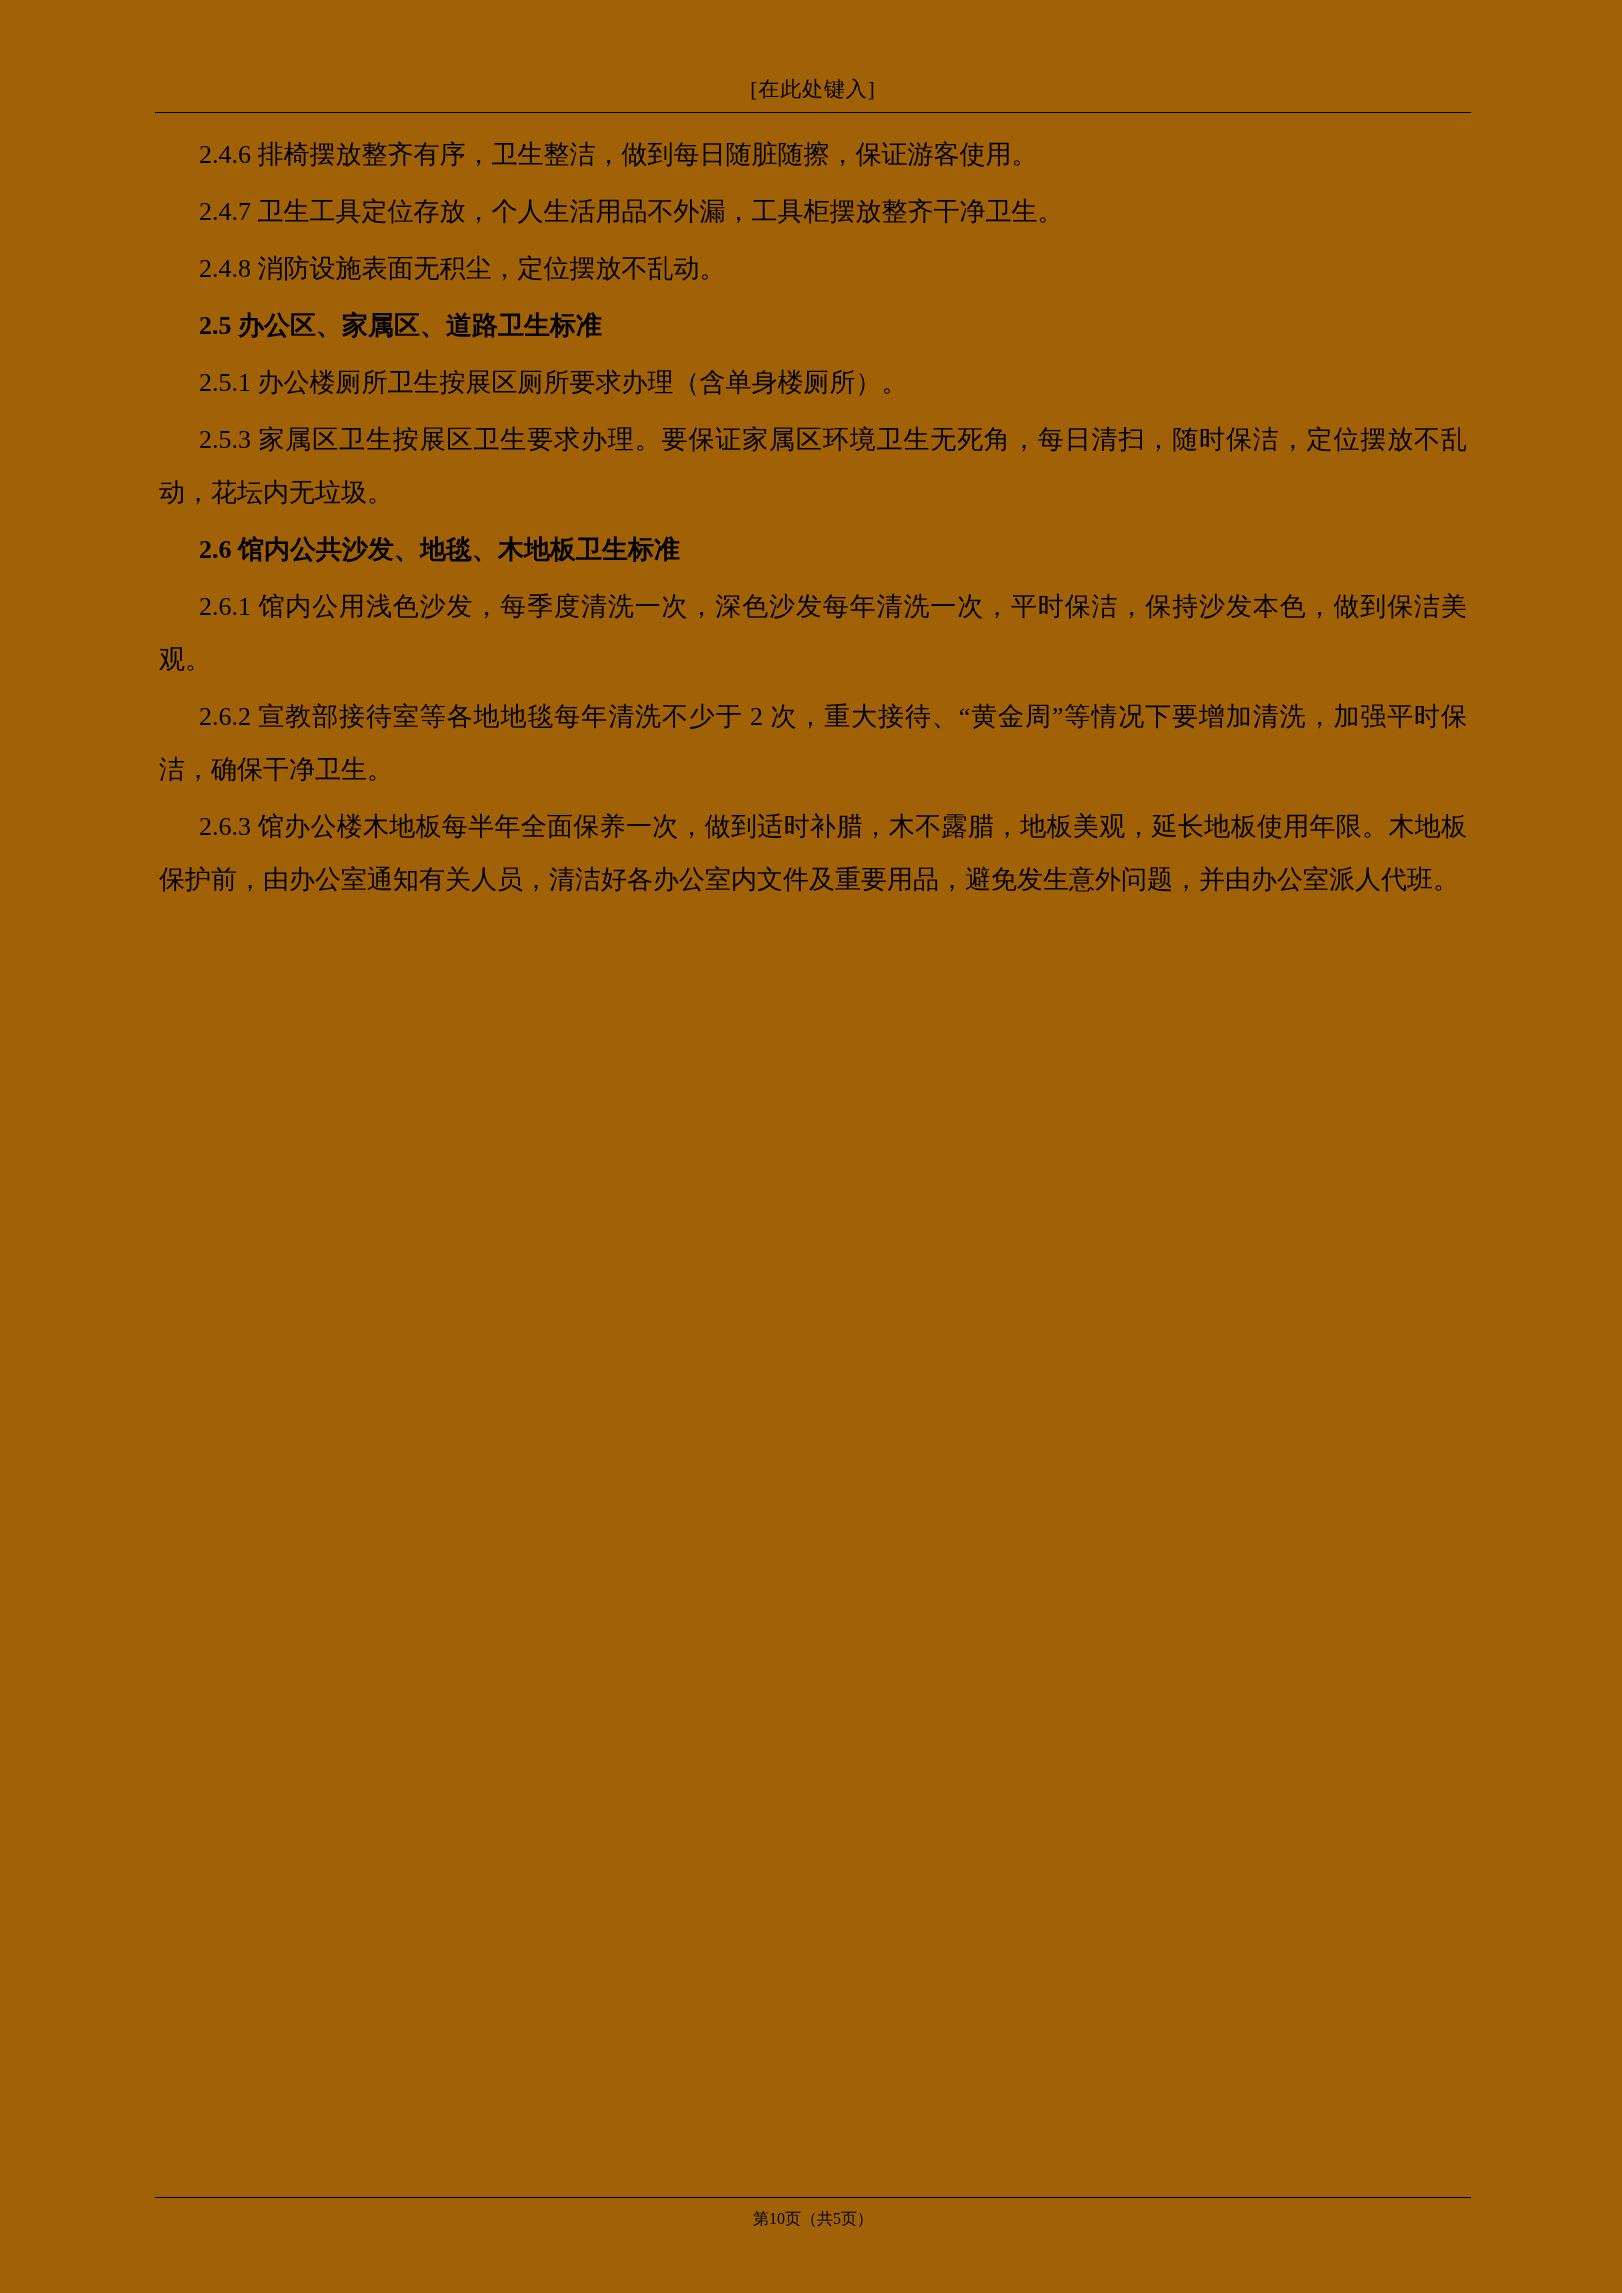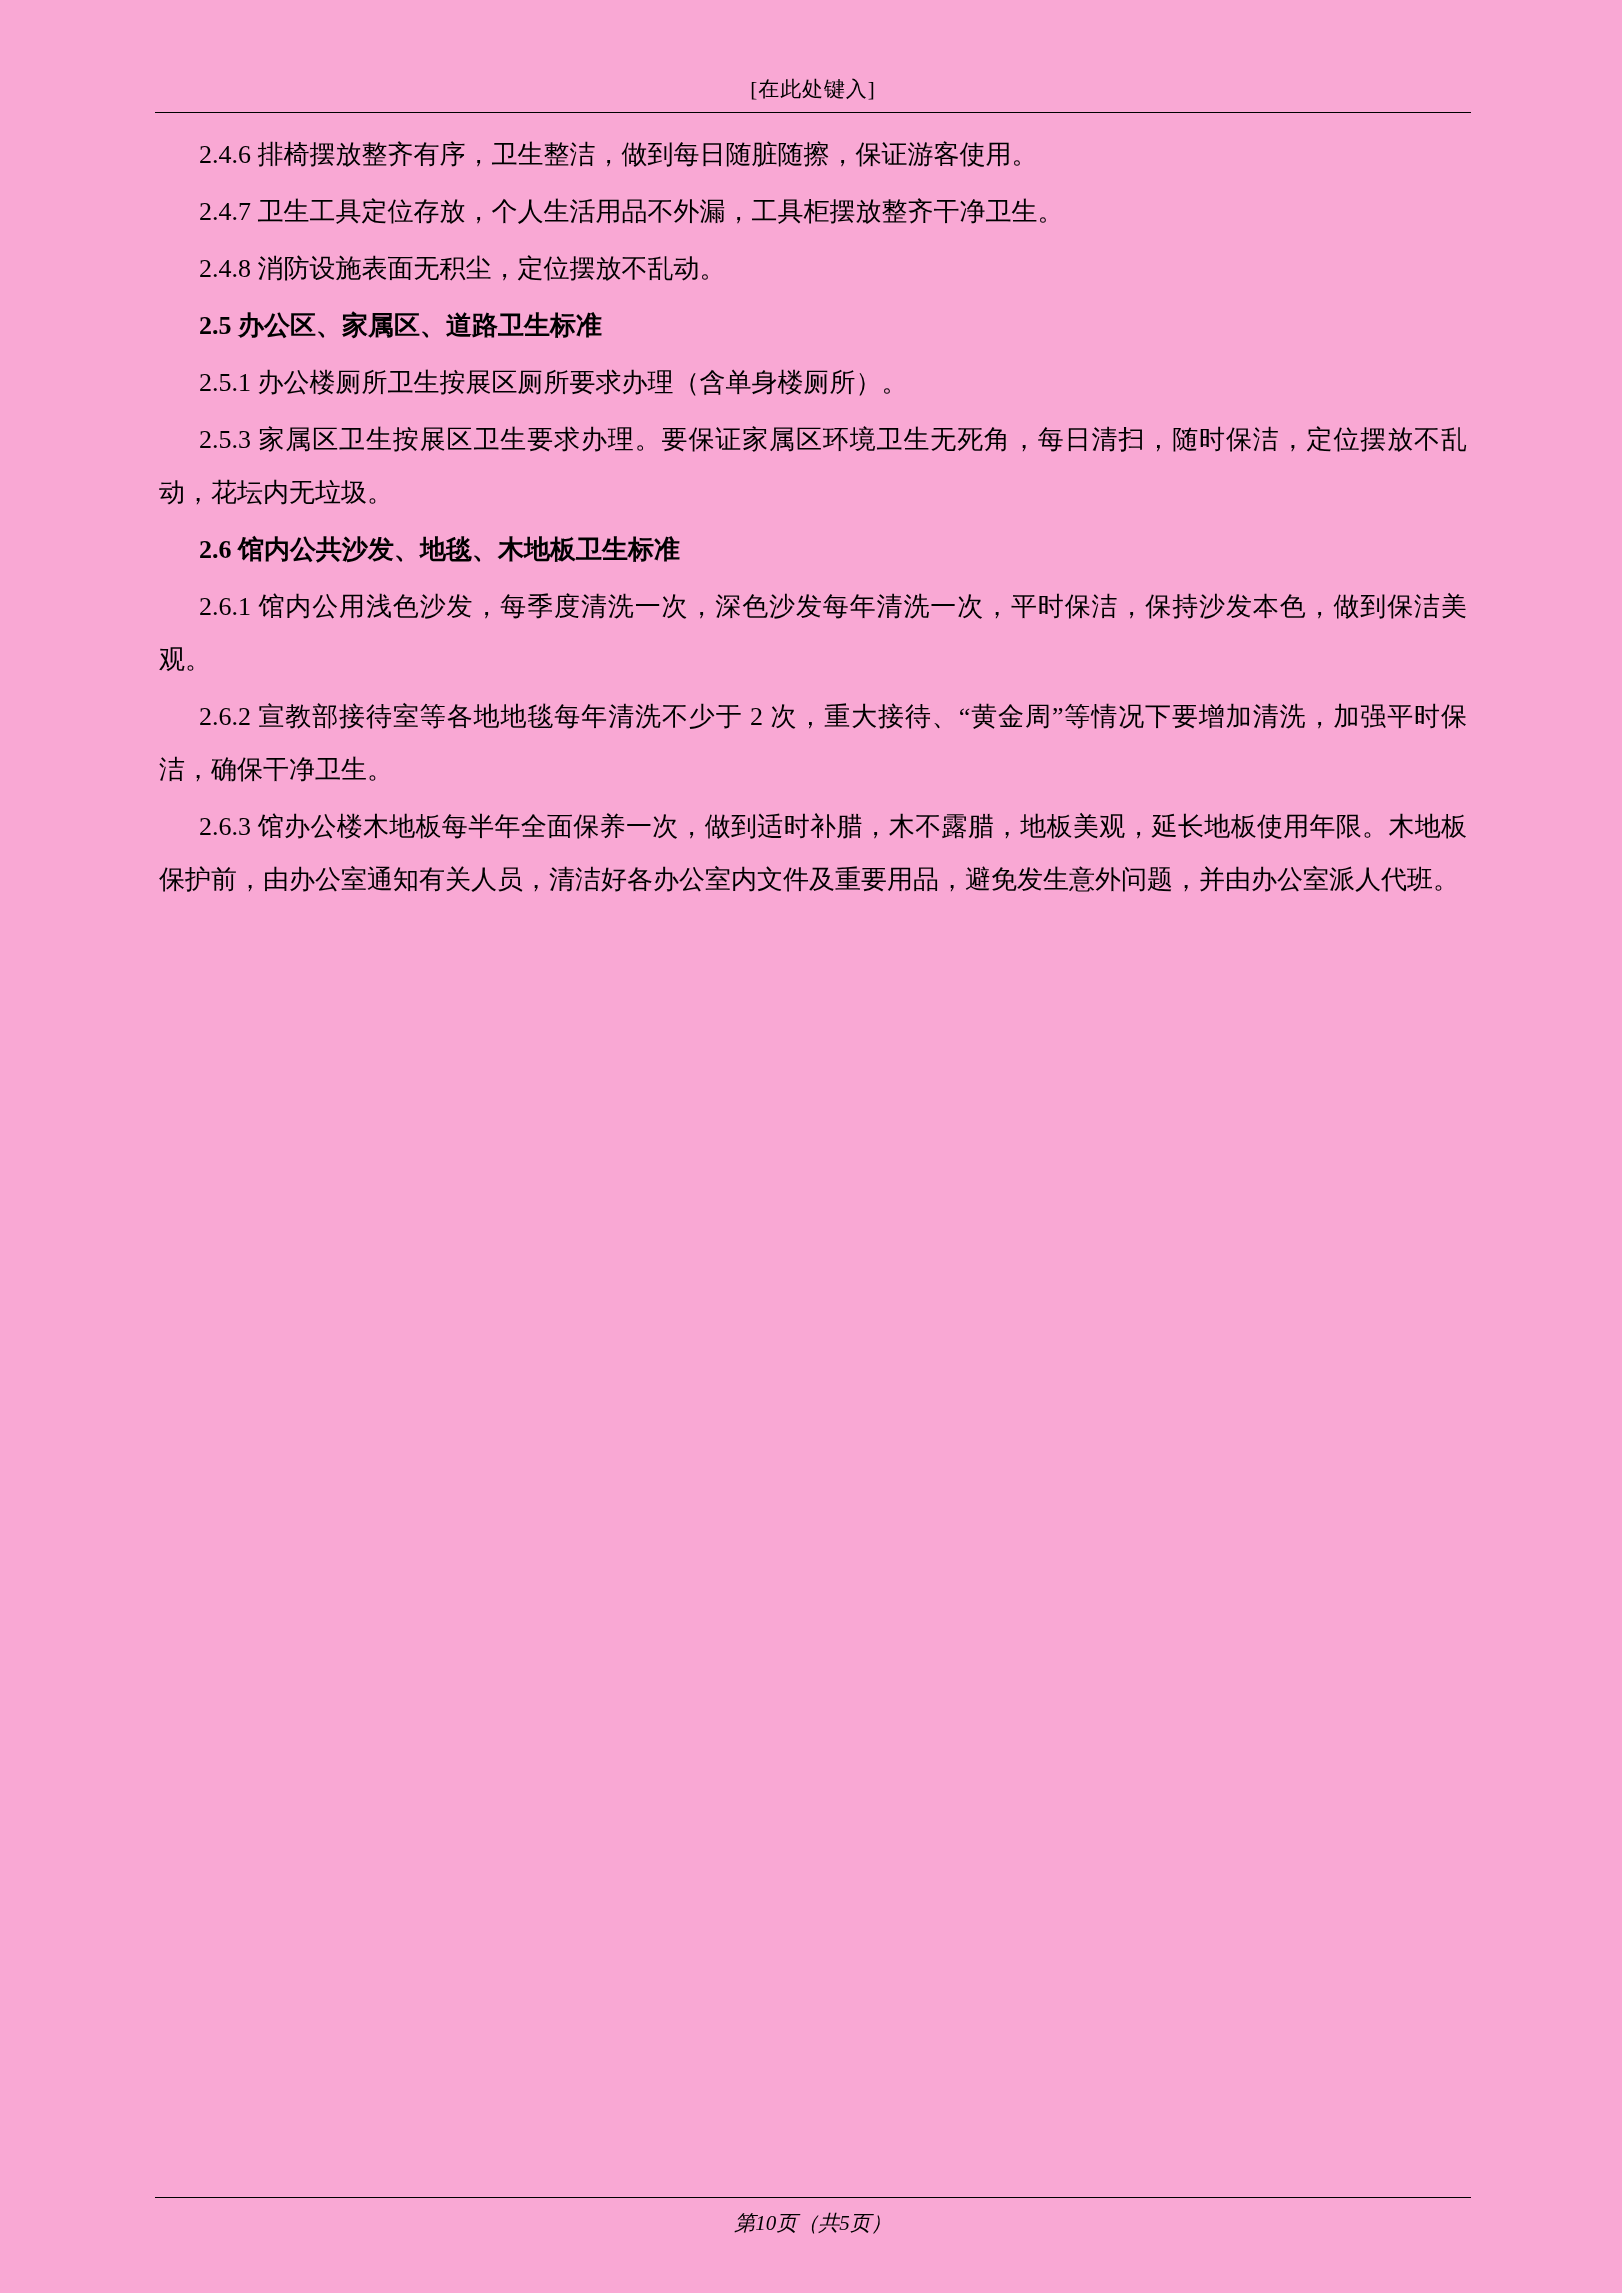--- a/index.html
+++ b/index.html
@@ -4,21 +4,21 @@
 <style>
   html, body {
     margin: 0;
     padding: 0;
     background: #ffffff;
   }
   .page {
     position: relative;
     width: 1623px;
     height: 2294px;
-    background: #f9a8d4;
+    background: #a16207;
     font-family: "Liberation Serif", "DejaVu Serif", serif;
     color: #000000;
     overflow: hidden;
   }
   
   .doc-header {
     position: absolute;
     top: 0;
     left: 155px;
     width: 1316px;
@@ -59,24 +59,23 @@
     left: 155px;
     width: 1316px;
     top: 2197px;
   }
   .doc-footer-rule {
     border-top: 1.8px solid #000000;
     height: 0;
   }
   .doc-footer-text {
     text-align: center;
-    font-size: 21px;
+    font-size: 16px;
     padding-top: 11px;
     color: #000000;
-    font-style: italic;
   }
 </style>
 </head>
 <body>
 
 <div class="page">
 
   <div class="doc-header">
     <div class="doc-header-text">[在此处键入]</div>
     <div class="doc-header-rule"></div>

